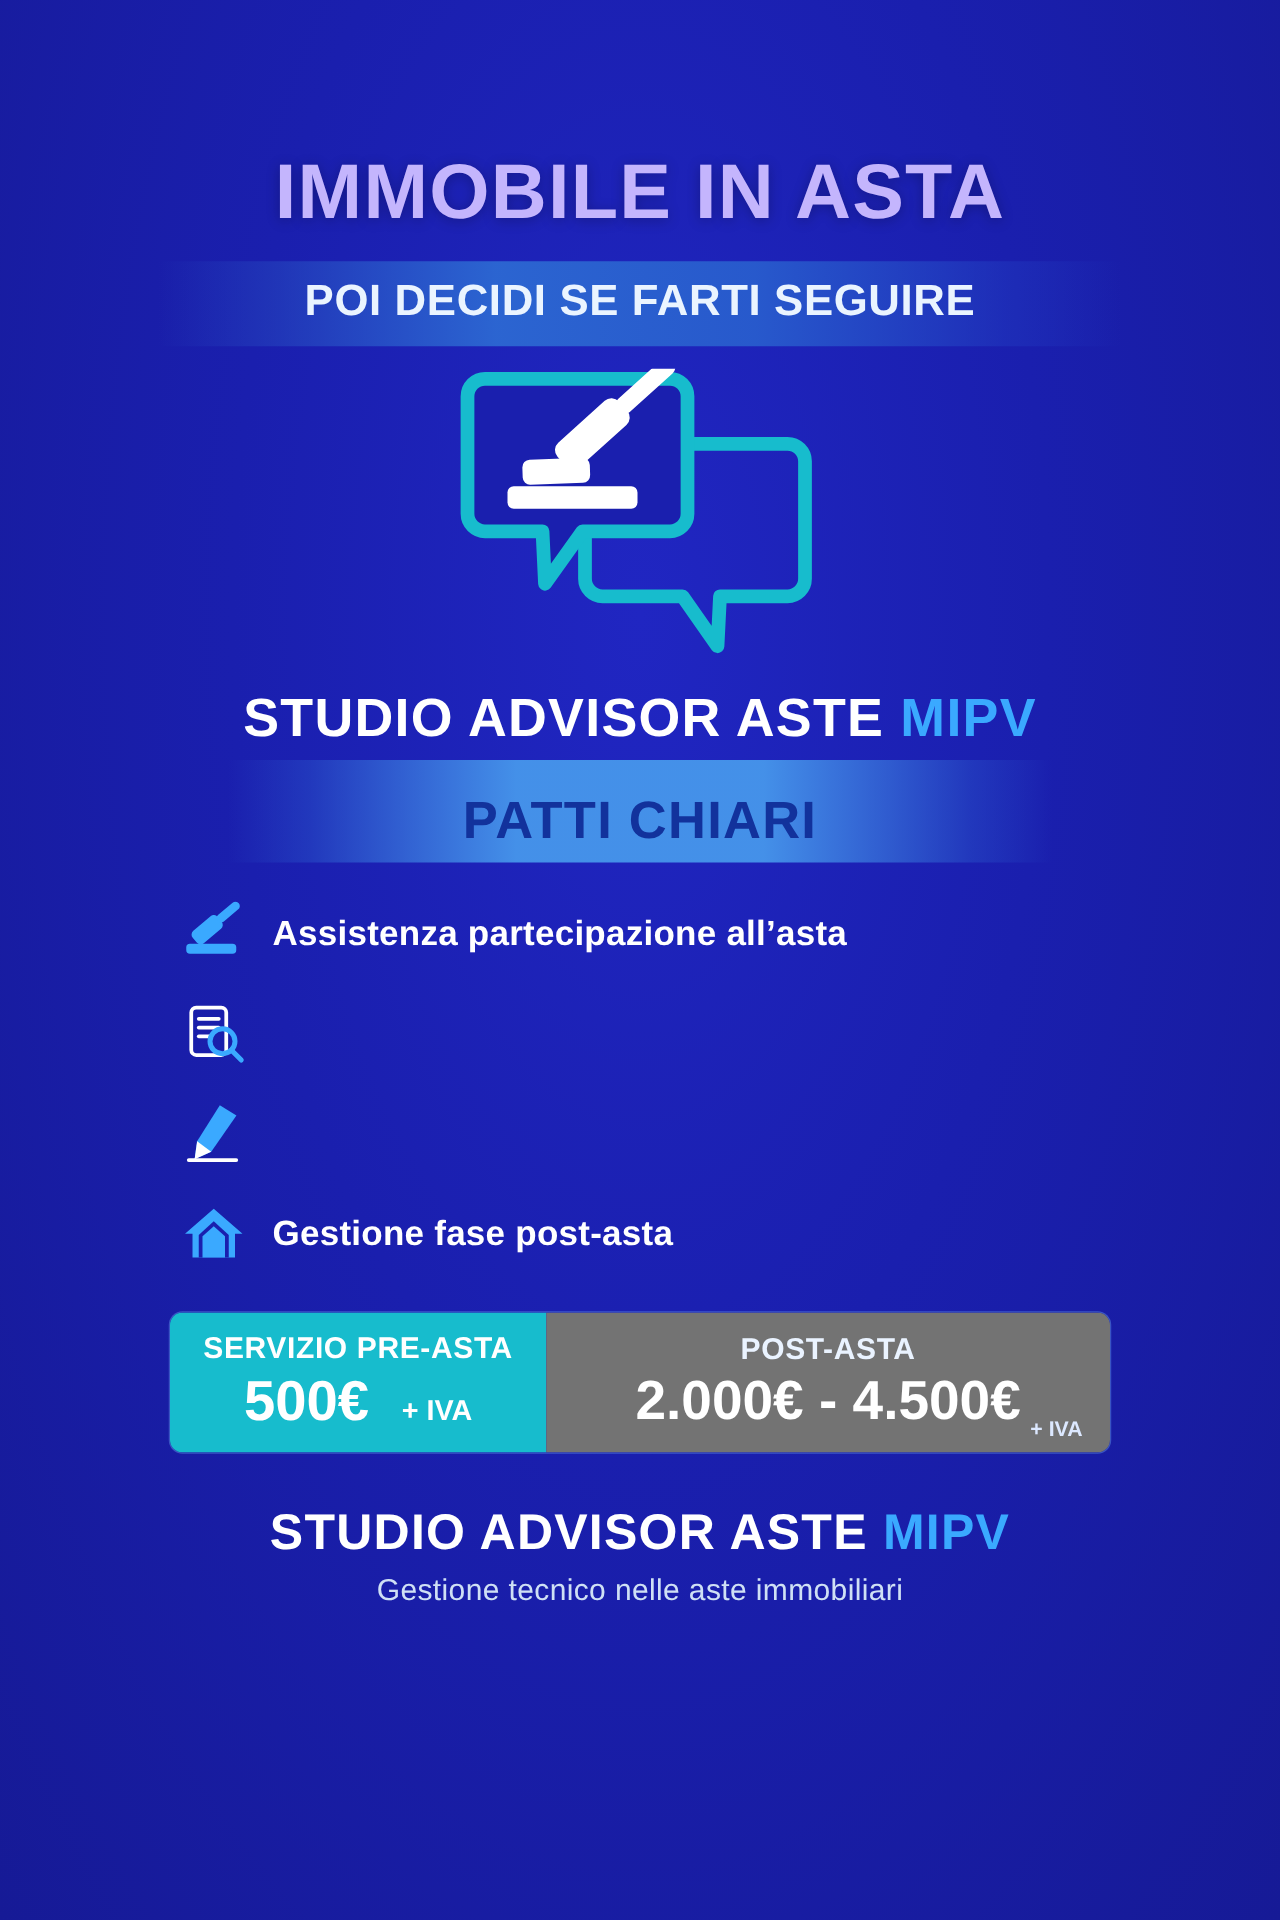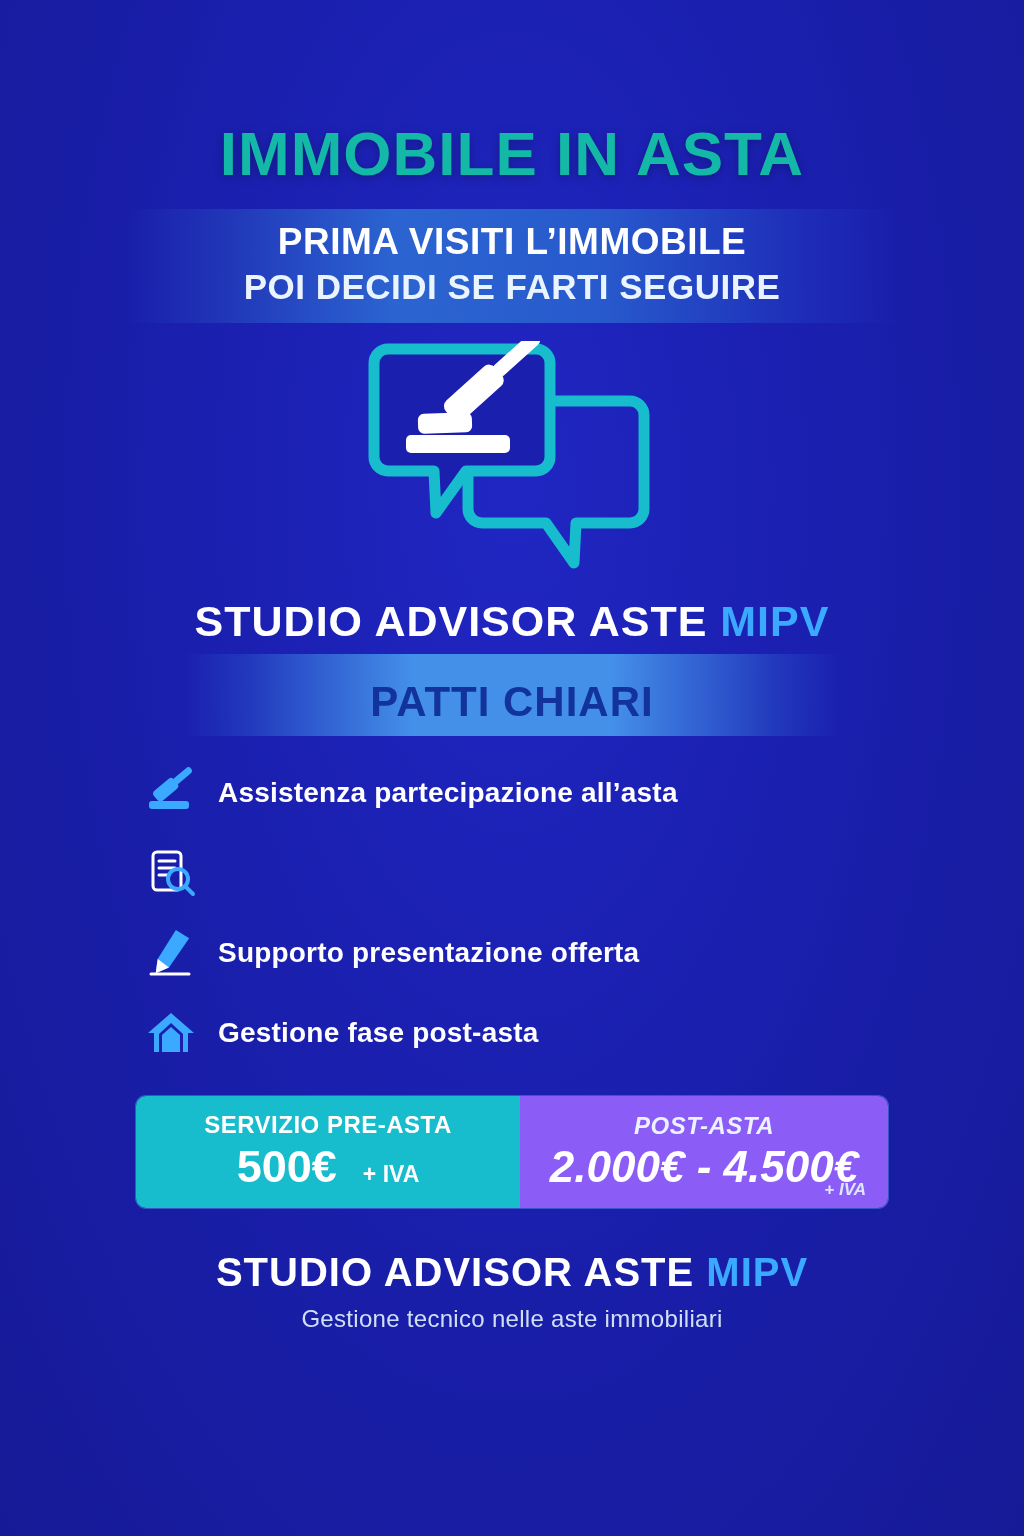--- a/index.html
+++ b/index.html
@@ -23,21 +23,21 @@
     flex-direction: column;
     align-items: center;
   }
 
   
   .headline {
     margin-top: 122px;
     font-size: 62px;
     font-weight: 800;
     letter-spacing: 1px;
-    color: #14b8a6;
+    color: #c4b5fd;
     text-align: center;
     line-height: 1.02;
     text-shadow: 0 2px 10px rgba(0,0,0,0.25);
   }
 
   
   .subbanner {
     margin-top: 24px;
     width: 770px;
     padding: 10px 0 14px 0;
@@ -143,21 +143,21 @@
   .pricebox {
     margin-top: 34px;
     width: 752px;
     height: 112px;
     display: flex;
     border-radius: 10px;
     overflow: hidden;
     box-shadow: 0 0 0 1px rgba(120,190,255,0.35);
   }
   .price-left {
-    width: 384px;
+    width: 301px;
     background: #17bccd;
     display: flex;
     flex-direction: column;
     align-items: center;
     justify-content: center;
     color: #ffffff;
   }
   .price-left .plabel {
     font-size: 24px;
     font-weight: 800;
@@ -170,28 +170,27 @@
     display: flex;
     align-items: baseline;
     gap: 26px;
   }
   .price-left .pvalue .iva {
     font-size: 23px;
     font-weight: 700;
   }
   .price-right {
     flex: 1;
-    background: #8b5cf6;
+    background: #737373;
     display: flex;
     flex-direction: column;
     align-items: center;
     justify-content: center;
     color: #ffffff;
     position: relative;
-    font-style: italic;
   }
   .price-right .plabel {
     font-size: 24px;
     font-weight: 800;
     letter-spacing: 0.5px;
     color: #eaf3ff;
   }
   .price-right .pvalue {
     margin-top: 2px;
     font-size: 44px;
@@ -228,21 +227,20 @@
   }
 </style>
 </head>
 <body>
 
 <div class="poster">
 
   <div class="headline">IMMOBILE IN ASTA</div>
 
   <div class="subbanner">
-    <div class="line1">PRIMA VISITI L’IMMOBILE</div>
     <div class="line2">POI DECIDI SE FARTI SEGUIRE</div>
   </div>
 
   <div class="logo-wrap">
     <svg width="300" height="246" viewBox="0 0 300 246">
 
       <path d="M120 60 H268 a14 14 0 0 1 14 14 V168 a14 14 0 0 1 -14 14 H214 l-2 40 -28 -40 H120 a14 14 0 0 1 -14 -14 V74 a14 14 0 0 1 14 -14 Z" fill="none" stroke="#17bccd" stroke-width="11" stroke-linejoin="round"></path>
 
       <path d="M26 8 H174 a14 14 0 0 1 14 14 V116 a14 14 0 0 1 -14 14 H104 l-30 42 -2 -42 H26 a14 14 0 0 1 -14 -14 V22 a14 14 0 0 1 14 -14 Z" fill="#1a1fae" stroke="#17bccd" stroke-width="11" stroke-linejoin="round"></path>
 
@@ -299,21 +297,20 @@
     <div class="feature">
       <span class="ficon">
         <svg width="52" height="52" viewBox="0 0 52 52">
           <g transform="rotate(-8 26 26)">
             <path d="M34 4 L46 14 L22 40 L8 44 L12 30 Z" fill="#3aa9ff"></path>
             <path d="M12 30 L22 40 L8 44 Z" fill="#ffffff"></path>
           </g>
           <line x1="6" y1="47" x2="44" y2="47" stroke="#ffffff" stroke-width="3" stroke-linecap="round"></line>
         </svg>
       </span>
-      <span class="ftext">Supporto presentazione offerta</span>
     </div>
 
     <div class="feature">
       <span class="ficon">
         <svg width="52" height="52" viewBox="0 0 52 52">
           <path d="M26 6 L49 26 L43 26 L43 45 L9 45 L9 26 L3 26 Z" fill="#3aa9ff"></path>
           <path d="M26 16 L38 27 L38 45 L14 45 L14 27 Z" fill="#1a1fae"></path>
           <path d="M26 20 L35 28 L35 45 L17 45 L17 28 Z" fill="#3aa9ff"></path>
         </svg>
       </span>

